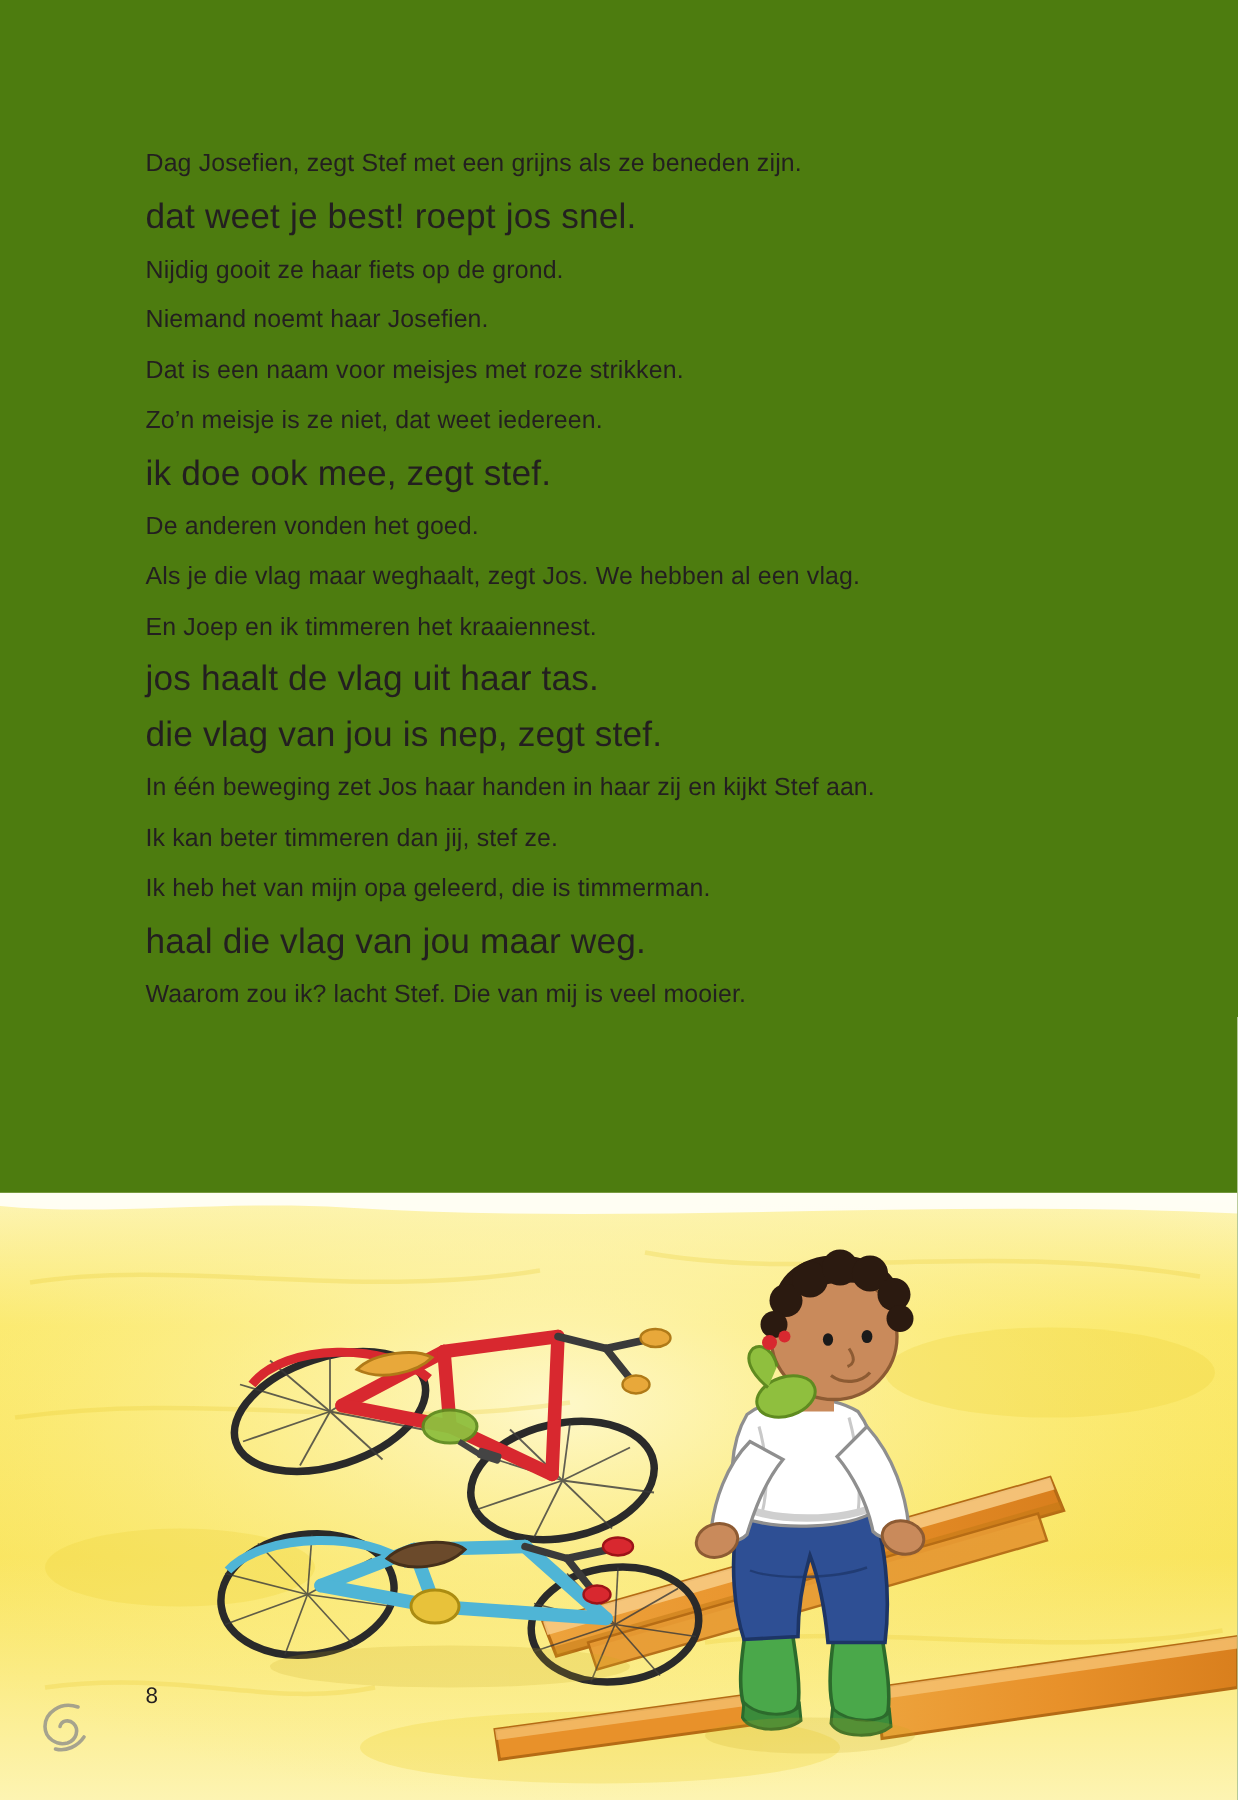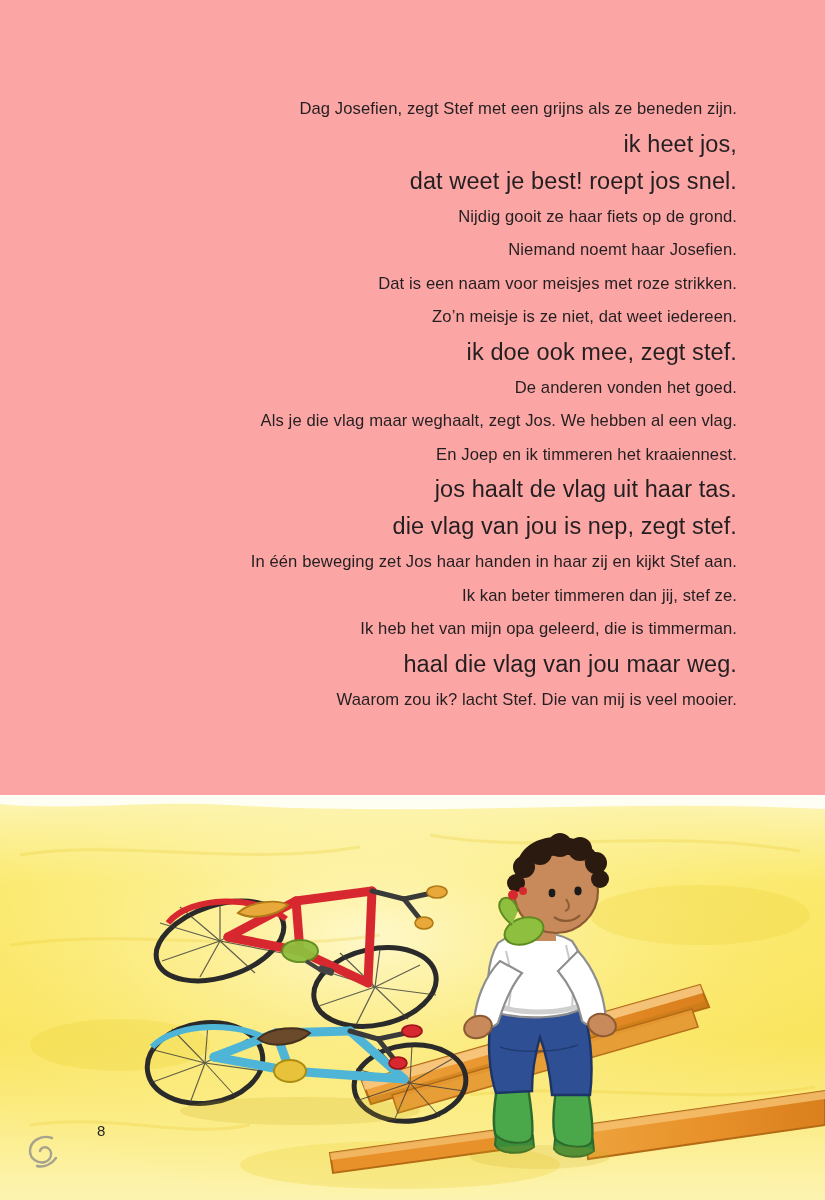--- a/index.html
+++ b/index.html
@@ -12,22 +12,21 @@
     height: 1200px;
     position: relative;
     overflow: hidden;
     font-family: "Liberation Sans", sans-serif;
     color: #1a1a1a;
   }
 
   .page {
     position: absolute;
     inset: 0;
-    background: #fca5a5;
-    text-align: right;
+    background: #4d7c0f;
   }
 
   
   .text-block {
     position: absolute;
     left: 97px;
     top: 92px;
     width: 640px;
   }
 
@@ -85,21 +84,20 @@
     opacity: 0.75;
   }
 </style>
 </head>
 <body>
 
 <div class="page">
 
   <div class="text-block">
     <p class="line small">Dag Josefien, zegt Stef met een grijns als ze beneden zijn.</p>
-    <p class="line big">ik heet jos,</p>
     <p class="line big">dat weet je best! roept jos snel.</p>
     <p class="line small">Nijdig gooit ze haar fiets op de grond.</p>
     <p class="line small">Niemand noemt haar Josefien.</p>
     <p class="line small">Dat is een naam voor meisjes met roze strikken.</p>
     <p class="line small">Zo’n meisje is ze niet, dat weet iedereen.</p>
     <p class="line big">ik doe ook mee, zegt stef.</p>
     <p class="line small">De anderen vonden het goed.</p>
     <p class="line small">Als je die vlag maar weghaalt, zegt Jos. We hebben al een vlag.</p>
     <p class="line small">En Joep en ik timmeren het kraaiennest.</p>
     <p class="line big">jos haalt de vlag uit haar tas.</p>

